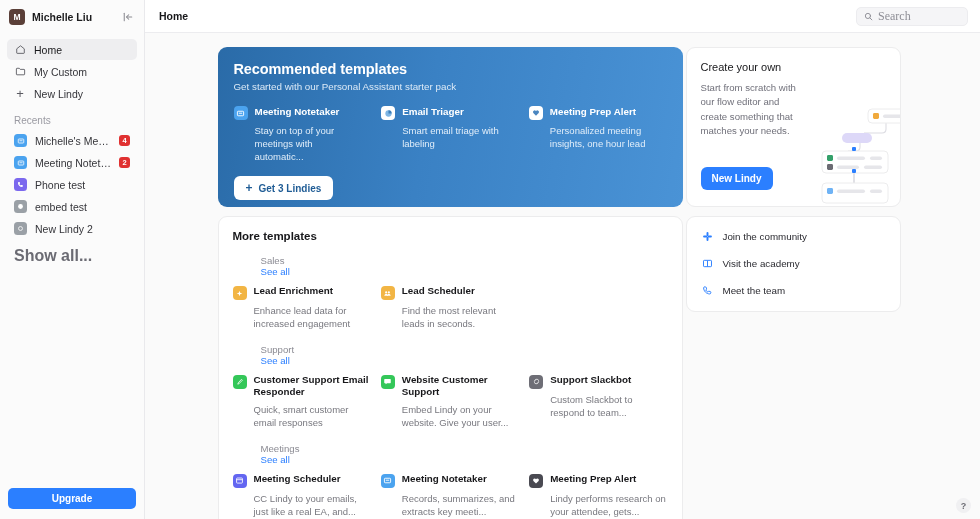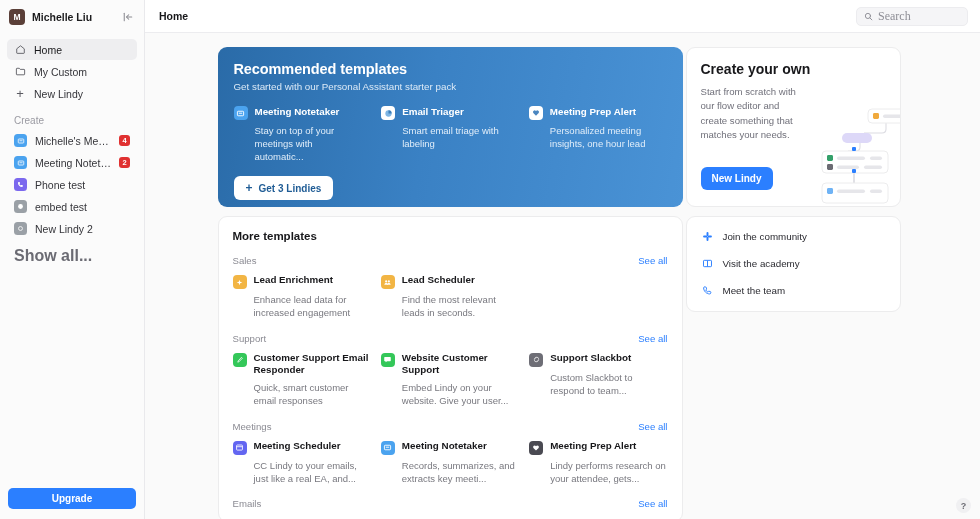--- a/index.html
+++ b/index.html
@@ -148,38 +148,38 @@
     padding: 6px 12px; font-size: 10px; font-weight: 700;
     border: none;
   }
 
   
   .card {
     background: #fff; border: 1px solid #ececed; border-radius: 9px;
     position: relative; overflow: hidden;
   }
   .create-card { height: 160px; padding: 13px 14px; }
-  .create-card h3 { font-size: 14px; font-weight: 700; color: #18181b; }
+  .create-card h3 { font-size: 11px; font-weight: 400; color: #18181b; }
   .create-card p {
     font-size: 9.6px; color: #70707a; line-height: 1.5;
     margin-top: 8px; max-width: 104px;
   }
   .new-lindy-btn {
     position: absolute; left: 14px; bottom: 16px;
     background: #2b7fff; color: #fff; border: none;
     border-radius: 6px; padding: 6px 11px;
     font-size: 10px; font-weight: 700;
   }
   .flow-art { position: absolute; right: -6px; bottom: 2px; width: 92px; height: 105px; }
 
   
   .more-card { margin-top: 9px; padding: 13px 14px 12px 14px; }
   .more-card h3 { font-size: 11.5px; font-weight: 700; color: #18181b; }
   .tsec { margin-top: 13px; }
-  .tsec-head { display: flex; align-items: baseline; }
+  .tsec-head { display: flex; align-items: baseline; flex-direction: column; }
   .tsec-label { font-size: 9.6px; color: #8b8b93; flex: 1; }
   .see-all { font-size: 9.6px; color: #2b7fff; margin-left: 28px; }
   .tgrid { display: grid; grid-template-columns: 1fr 1fr 1fr; gap: 10px; margin-top: 8px; }
   .titem-head { display: flex; align-items: flex-start; gap: 7px; }
   .titem-ico {
     width: 14px; height: 14px; border-radius: 4px; flex: 0 0 14px;
     margin-top: 1px;
     display: flex; align-items: center; justify-content: center;
     font-size: 8px; color: #fff;
   }
@@ -244,21 +244,21 @@
           </svg>
         </span>
         <span>My Custom</span>
       </div>
       <div class="nav-item">
         <span class="ico nav-plus">+</span>
         <span>New Lindy</span>
       </div>
     </nav>
 
-    <div class="sb-section-label">Create</div>
+    <div class="sb-section-label">Recents</div>
 
     <div class="sb-nav" style="padding-top:0">
       <div class="recent-item">
         <span class="app-ico" style="background:#4ba3ef">
           <svg width="8" height="8" viewBox="0 0 16 16" fill="none" stroke="#fff" stroke-width="1.6" stroke-linejoin="round">
               <rect x="2.5" y="4" width="11" height="8" rx="1.4"></rect>
               <path d="M5 7.5h6"></path>
             </svg>
         </span>
         <span class="rlabel">Michelle's Meeting Note...</span>

